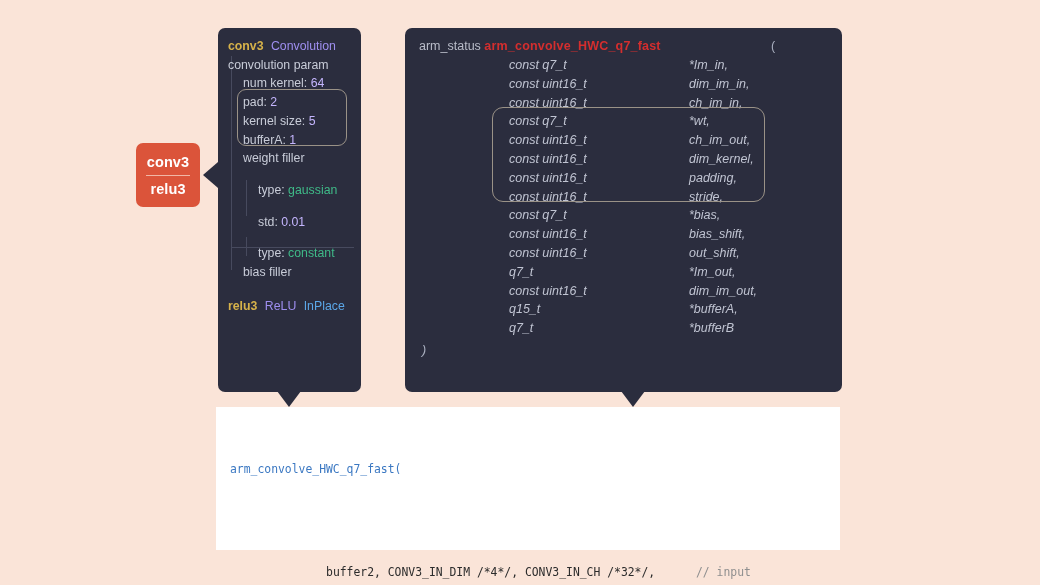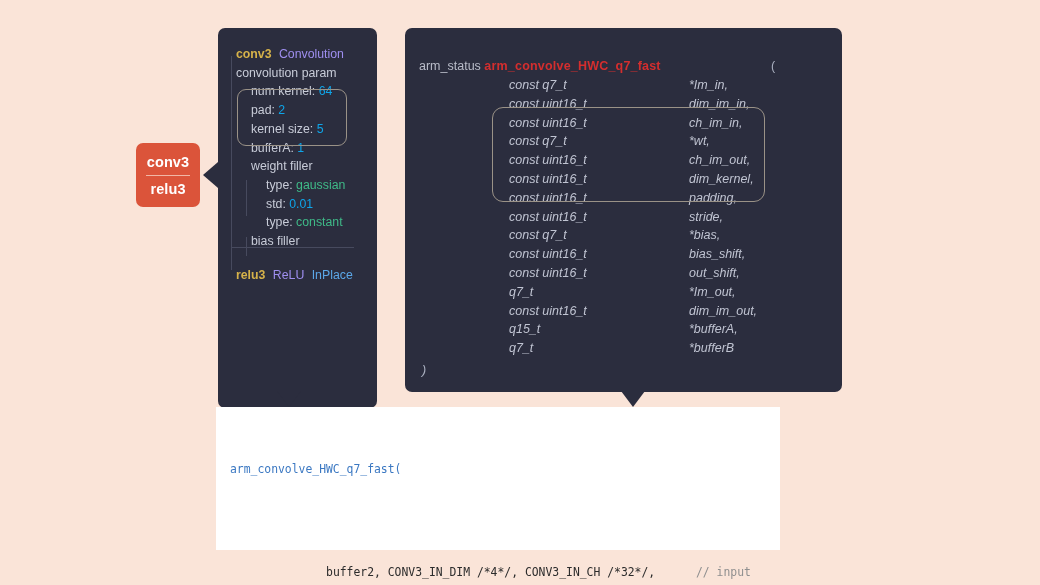--- a/index.html
+++ b/index.html
@@ -63,42 +63,42 @@
     border-bottom: 13px solid transparent;
     border-right: 15px solid #2b2d3e;
   }
 
   
   #layer-panel {
     left: 218px;
     top: 28px;
     width: 143px;
     height: 364px;
-    padding: 8px;
+    padding: 0;
   }
   .layer-inner {
     padding: 9px 0 0 0;
     font-size: 12.3px;
     line-height: 18.7px;
     color: #c8ccd8;
     white-space: nowrap;
   }
   .lrow { padding-left: 10px; position: relative; }
   .lrow.i1 { padding-left: 25px; }
-  .lrow.i2 { padding-left: 40px; }
+  .lrow.i2 { padding-left: 40px; margin-top: 13px; }
   
   .guide {
     position: absolute;
     width: 1px;
     background: #474a5e;
   }
   .k-name { color: #d6b24a; font-weight: bold; }
   .k-type { color: #9f8ff0; }
   .k-inplace { color: #5ba7e8; }
-  .v-num { color: #0ea5e9; }
+  .v-num { color: #c4b5fd; }
   .v-str { color: #3fba88; }
   .sep-dot { color: #6d7186; padding: 0 2px; }
 
   
   #layer-highlight {
     position: absolute;
     left: 237px;
     top: 89px;
     width: 110px;
     height: 57px;
@@ -123,21 +123,20 @@
     top: 28px;
     width: 437px;
     height: 364px;
   }
   .sig-inner {
     padding: 9px 0 0 14px;
     font-size: 12.5px;
     line-height: 18.8px;
     color: #c8ccd8;
     white-space: nowrap;
-    margin-top: 20px;
   }
   .sig-head {
     position: relative;
     height: 19px;
   }
   .rettype { color: #b9bcc9; }
   .fname { color: #d42e2e; font-weight: bold; letter-spacing: .2px; }
   .paren { color: #aab0c0; position: absolute; left: 352px; }
   .paren-close { color: #aab0c0; padding-left: 3px; }
   .prow {
@@ -178,21 +177,21 @@
     border-top: 16px solid #2b2d3e;
   }
   #arrow-down-1 { left: 277px; top: 391px; }
   #arrow-down-2 { left: 621px; top: 391px; }
 
   
   #code-panel {
     position: absolute;
     left: 216px;
     top: 407px;
-    width: 564px;
+    width: 624px;
     height: 143px;
     background: #ffffff;
   }
   .code-inner {
     padding: 11px 0 0 14px;
     font-family: "DejaVu Sans Mono", "Liberation Mono", monospace;
     font-size: 11.4px;
     line-height: 20.5px;
     color: #2b2b2b;
     white-space: pre;

